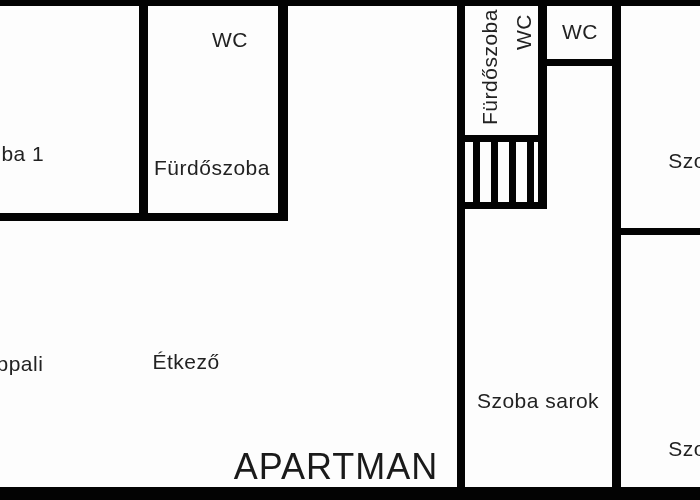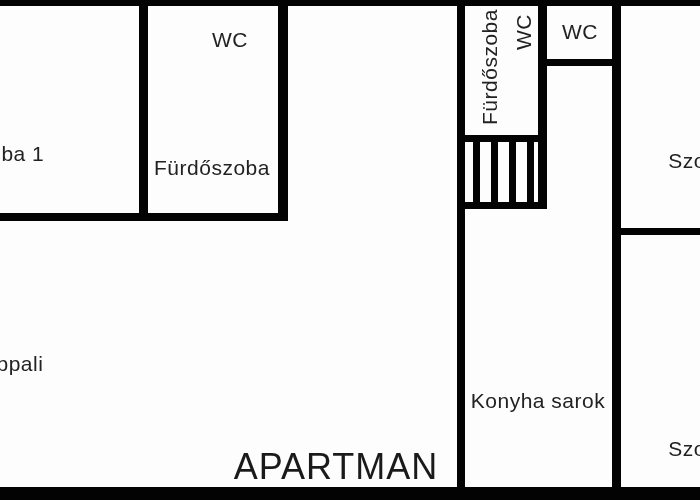--- a/index.html
+++ b/index.html
@@ -75,18 +75,19 @@
   </div>
 
   <div class="room-label" style="left:4px; top:153px;">Szoba 1</div>
   <div class="room-label" style="left:230px; top:39px;">WC</div>
   <div class="room-label" style="left:212px; top:167px;">Fürdőszoba</div>
   <div class="room-label vertical" style="left:489px; top:67px;">Fürdőszoba</div>
   <div class="room-label vertical" style="left:523px; top:32px;">WC</div>
   <div class="room-label" style="left:580px; top:31px;">WC</div>
   <div class="room-label" style="left:687px; top:160px;">Szo</div>
   <div class="room-label" style="left:6px; top:363px;">Nappali</div>
-  <div class="room-label" style="left:538px; top:400px;">Konyha sarok</div>
+  <div class="room-label" style="left:186px; top:361px;">Étkező</div>
+  <div class="room-label" style="left:538px; top:400px;">Szoba sarok</div>
   <div class="room-label" style="left:687px; top:448px;">Szo</div>
 
   <div class="plan-title" style="left:336px; top:467px;text-align:center;">APARTMAN</div>
 
 </div>
 
 </body></html>

